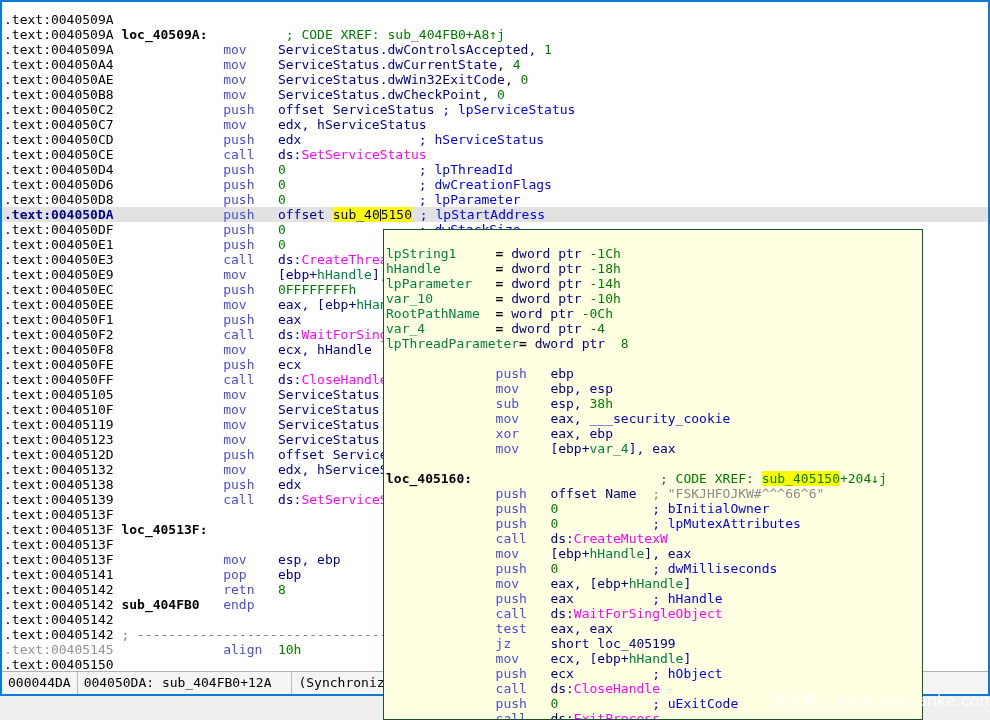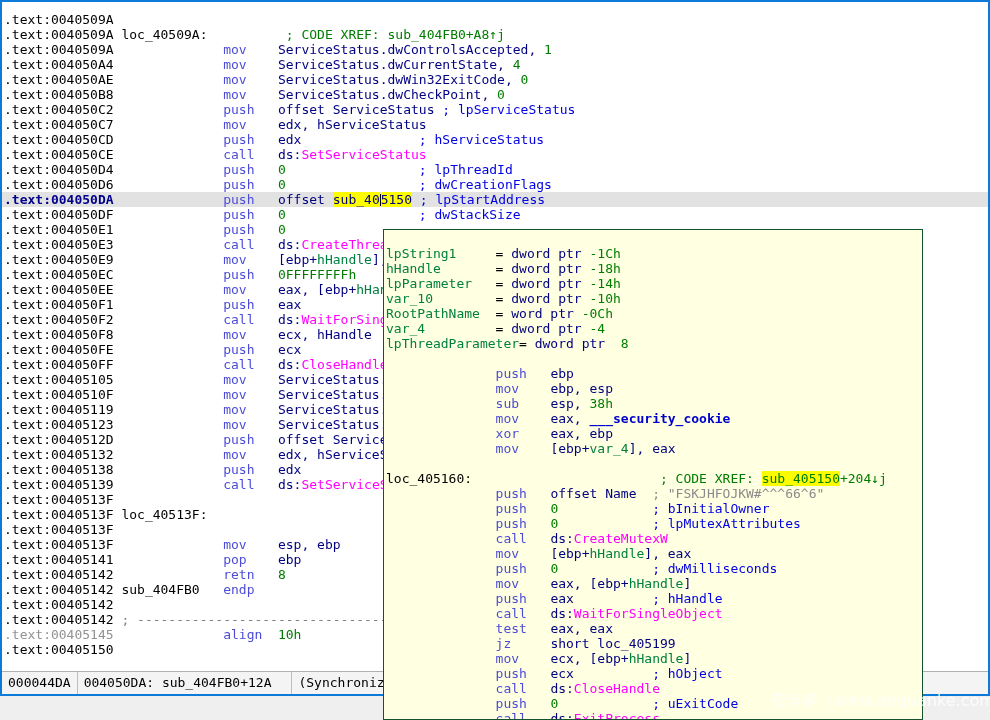--- a/index.html
+++ b/index.html
@@ -17,24 +17,24 @@
     position:absolute;left:0;top:0;right:0;bottom:22px;
     overflow:hidden;padding:10px 0 0 2px;
   }
   .line{
     height:15px;line-height:15px;font-size:13px;white-space:pre;
   }
   .line.hl{background:#e2e2e2;margin-left:-2px;padding-left:2px;}
   .a{color:#000000;}
   .ad{color:#929292;}
   .ab{color:#00008b;font-weight:bold;}
-  .l{color:#000000;}
+  .l{color:#000000;font-weight:bold;}
   .m{color:#4c4cd6;}
   .r{color:#000080;}
-  .i{color:#0000cd;font-weight:bold;}
+  .i{color:#0000cd;}
   .n{color:#007d00;}
   .p{color:#ff00ff;}
   .c{color:#0000e1;}
   .x{color:#007d00;margin-top:24px;}
   .s{color:#8b8b8b;}
   .v{color:#008040;}
   .d{color:#808080;}
   .t{color:#000000;}
   .hy{color:#000080;background:#fdfd00;}
   .hx{color:#007d00;background:#fdfd00;}
@@ -69,20 +69,21 @@
       <div class="line"><span class="a">.text:0040509A</span><span class="t">              </span><span class="m">mov</span><span class="t">    </span><span class="r">ServiceStatus.dwControlsAccepted, </span><span class="n">1</span></div>
       <div class="line"><span class="a">.text:004050A4</span><span class="t">              </span><span class="m">mov</span><span class="t">    </span><span class="r">ServiceStatus.dwCurrentState, </span><span class="n">4</span></div>
       <div class="line"><span class="a">.text:004050AE</span><span class="t">              </span><span class="m">mov</span><span class="t">    </span><span class="r">ServiceStatus.dwWin32ExitCode, </span><span class="n">0</span></div>
       <div class="line"><span class="a">.text:004050B8</span><span class="t">              </span><span class="m">mov</span><span class="t">    </span><span class="r">ServiceStatus.dwCheckPoint, </span><span class="n">0</span></div>
       <div class="line"><span class="a">.text:004050C2</span><span class="t">              </span><span class="m">push</span><span class="t">   </span><span class="r">offset ServiceStatus </span><span class="c">; lpServiceStatus</span></div>
       <div class="line"><span class="a">.text:004050C7</span><span class="t">              </span><span class="m">mov</span><span class="t">    </span><span class="r">edx, hServiceStatus</span></div>
       <div class="line"><span class="a">.text:004050CD</span><span class="t">              </span><span class="m">push</span><span class="t">   </span><span class="r">edx</span><span class="t">               </span><span class="c">; hServiceStatus</span></div>
       <div class="line"><span class="a">.text:004050CE</span><span class="t">              </span><span class="m">call</span><span class="t">   </span><span class="r">ds:</span><span class="p">SetServiceStatus</span></div>
       <div class="line"><span class="a">.text:004050D4</span><span class="t">              </span><span class="m">push</span><span class="t">   </span><span class="n">0</span><span class="t">                 </span><span class="c">; lpThreadId</span></div>
       <div class="line"><span class="a">.text:004050D6</span><span class="t">              </span><span class="m">push</span><span class="t">   </span><span class="n">0</span><span class="t">                 </span><span class="c">; dwCreationFlags</span></div>
+      <div class="line"><span class="a">.text:004050D8</span><span class="t">              </span><span class="m">push</span><span class="t">   </span><span class="n">0</span><span class="t">                 </span><span class="c">; lpParameter</span></div>
       <div class="line hl"><span class="ab">.text:004050DA</span><span class="t">              </span><span class="m">push</span><span class="t">   </span><span class="r">offset </span><span class="hy">sub_40</span><span class="k"></span><span class="hy">5150</span><span class="t"> </span><span class="c">; lpStartAddress</span></div>
       <div class="line"><span class="a">.text:004050DF</span><span class="t">              </span><span class="m">push</span><span class="t">   </span><span class="n">0</span><span class="t">                 </span><span class="c">; dwStackSize</span></div>
       <div class="line"><span class="a">.text:004050E1</span><span class="t">              </span><span class="m">push</span><span class="t">   </span><span class="n">0</span></div>
       <div class="line"><span class="a">.text:004050E3</span><span class="t">              </span><span class="m">call</span><span class="t">   </span><span class="r">ds:</span><span class="p">CreateThread</span></div>
       <div class="line"><span class="a">.text:004050E9</span><span class="t">              </span><span class="m">mov</span><span class="t">    </span><span class="r">[ebp+</span><span class="v">hHandle</span><span class="r">], eax</span></div>
       <div class="line"><span class="a">.text:004050EC</span><span class="t">              </span><span class="m">push</span><span class="t">   </span><span class="n">0FFFFFFFFh</span></div>
       <div class="line"><span class="a">.text:004050EE</span><span class="t">              </span><span class="m">mov</span><span class="t">    </span><span class="r">eax, [ebp+</span><span class="v">hHandle</span><span class="r">]</span></div>
       <div class="line"><span class="a">.text:004050F1</span><span class="t">              </span><span class="m">push</span><span class="t">   </span><span class="r">eax</span></div>
       <div class="line"><span class="a">.text:004050F2</span><span class="t">              </span><span class="m">call</span><span class="t">   </span><span class="r">ds:</span><span class="p">WaitForSingleObject</span></div>
       <div class="line"><span class="a">.text:004050F8</span><span class="t">              </span><span class="m">mov</span><span class="t">    </span><span class="r">ecx, hHandle</span></div>

